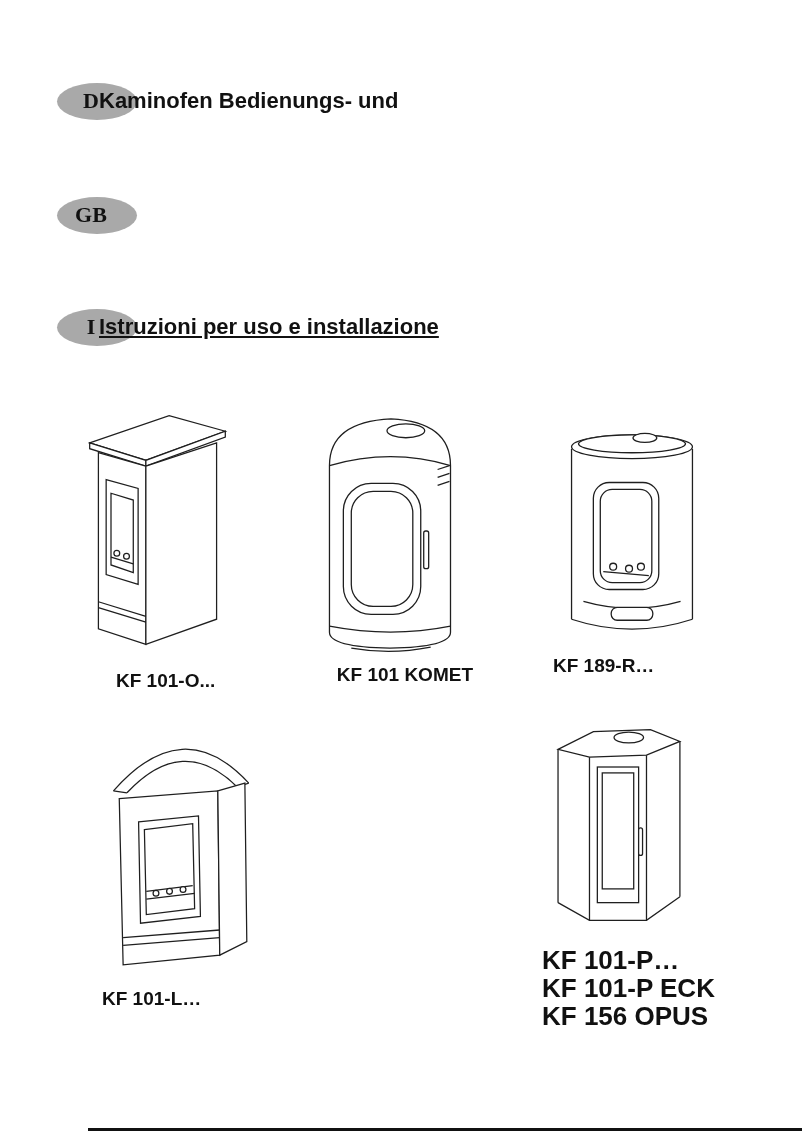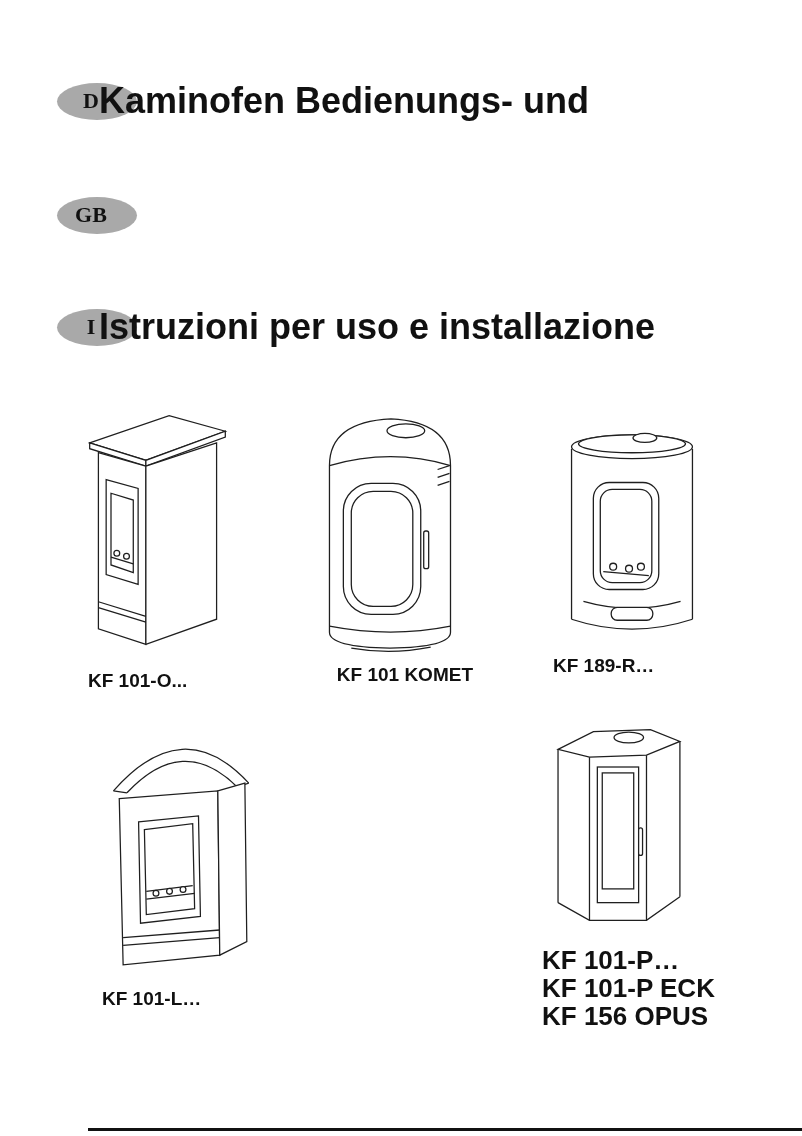--- a/index.html
+++ b/index.html
@@ -24,26 +24,26 @@
     width:80px;height:37px;
     background:#a9a9a9;
     border-radius:50%;
     display:flex;align-items:center;justify-content:center;
     padding-right:12px;box-sizing:border-box;
     font-family:"Liberation Serif", serif;
     font-weight:bold;font-size:22px;color:#111;
     flex:none;
   }
   .title-text{
-    font-size:36px;font-weight:bold;
+    font-size:22px;font-weight:bold;
     white-space:nowrap;
     margin-left:-38px;
     position:relative;z-index:2;
   }
-  .title-text.no-overlap{}
+  .title-text.no-overlap{text-decoration:underline;}
   .title-line2{
     position:absolute;left:144px;top:138px;
     font-size:31px;font-weight:bold;white-space:nowrap;
   }
   
   .figure{position:absolute;}
   .figure svg{display:block;}
   .fig-label{
     font-size:19px;font-weight:bold;
     margin-top:8px;white-space:nowrap;
@@ -89,21 +89,21 @@
       <polygon class="f" points="19,52 68,66 68,250 19,234"></polygon>
       <polygon class="f" points="68,66 141,42 141,224 68,250"></polygon>
       <polygon class="f" points="27,80 60,89 60,188 27,178"></polygon>
       <polygon class="f" points="32,94 55,101 55,176 32,168"></polygon>
       <line class="n" x1="32" y1="160" x2="55" y2="167"></line>
       <circle class="f" cx="38" cy="156" r="3"></circle>
       <circle class="f" cx="48" cy="159" r="3"></circle>
       <line class="n" x1="19" y1="206" x2="68" y2="221"></line>
       <line class="n" x1="19" y1="212" x2="68" y2="227"></line>
     </svg>
-    <div class="fig-label" style="padding-left:8px;">KF 101-O...</div>
+    <div class="fig-label" style="padding-left:8px;margin-left:28px;">KF 101-O...</div>
   </div>
 
   <div class="figure" style="left:303px;top:406px;text-align:right;">
     <svg class="art" width="170" height="250" viewBox="0 0 170 252">
       <path class="f" d="M26,60 Q26,16 88,13 Q148,16 148,60 L148,228 Q148,243 87,244 Q26,243 26,228 Z"></path>
       <ellipse class="f" cx="103" cy="25" rx="19" ry="7"></ellipse>
       <path class="n" d="M26,60 Q88,42 148,60"></path>
       <line class="n" x1="135" y1="64" x2="147" y2="60"></line>
       <line class="n" x1="135" y1="72" x2="147" y2="68"></line>
       <line class="n" x1="135" y1="80" x2="147" y2="76"></line>

